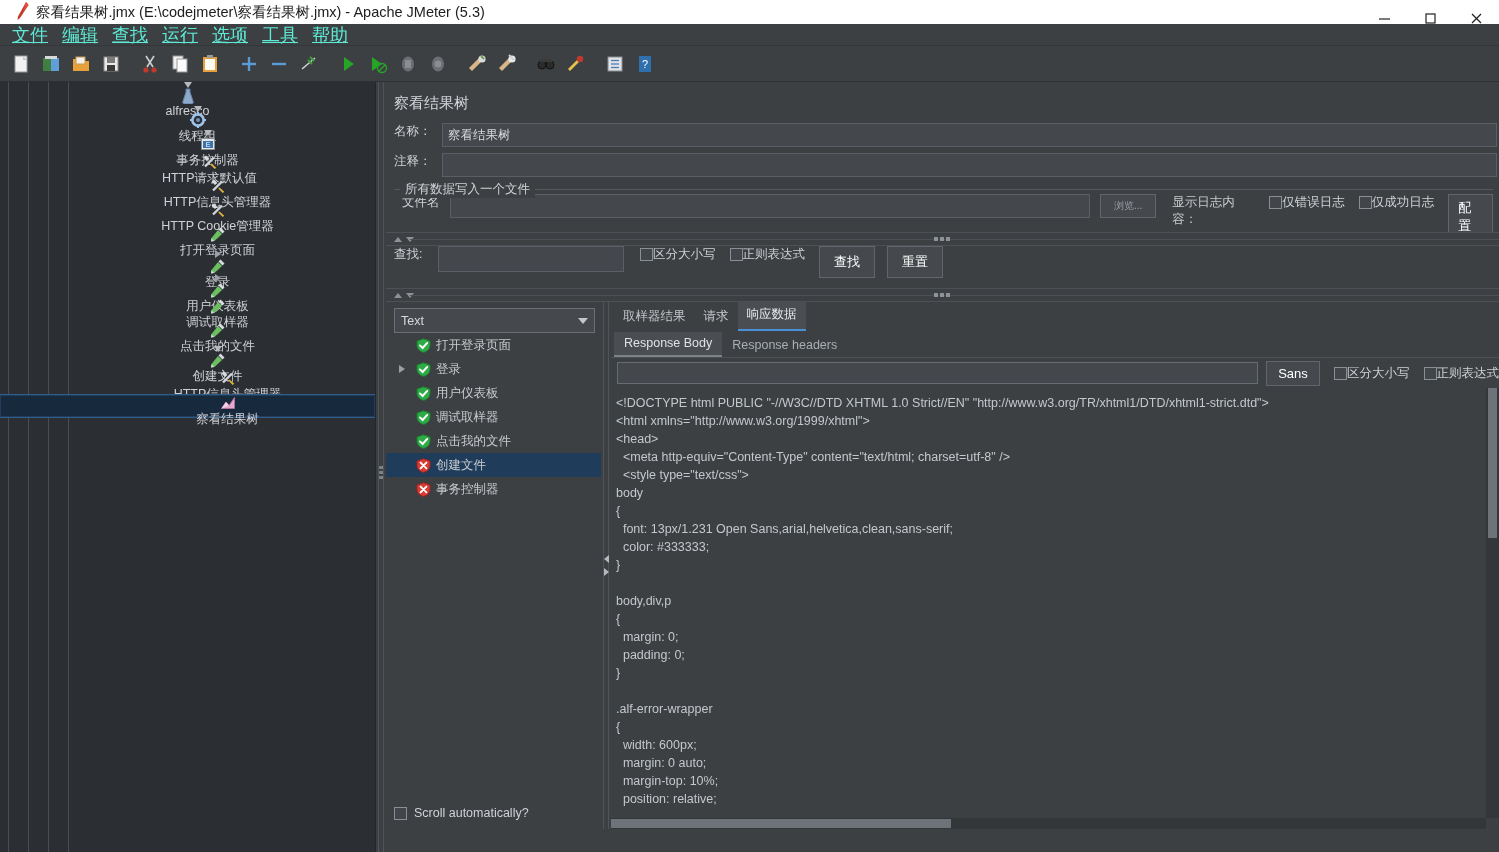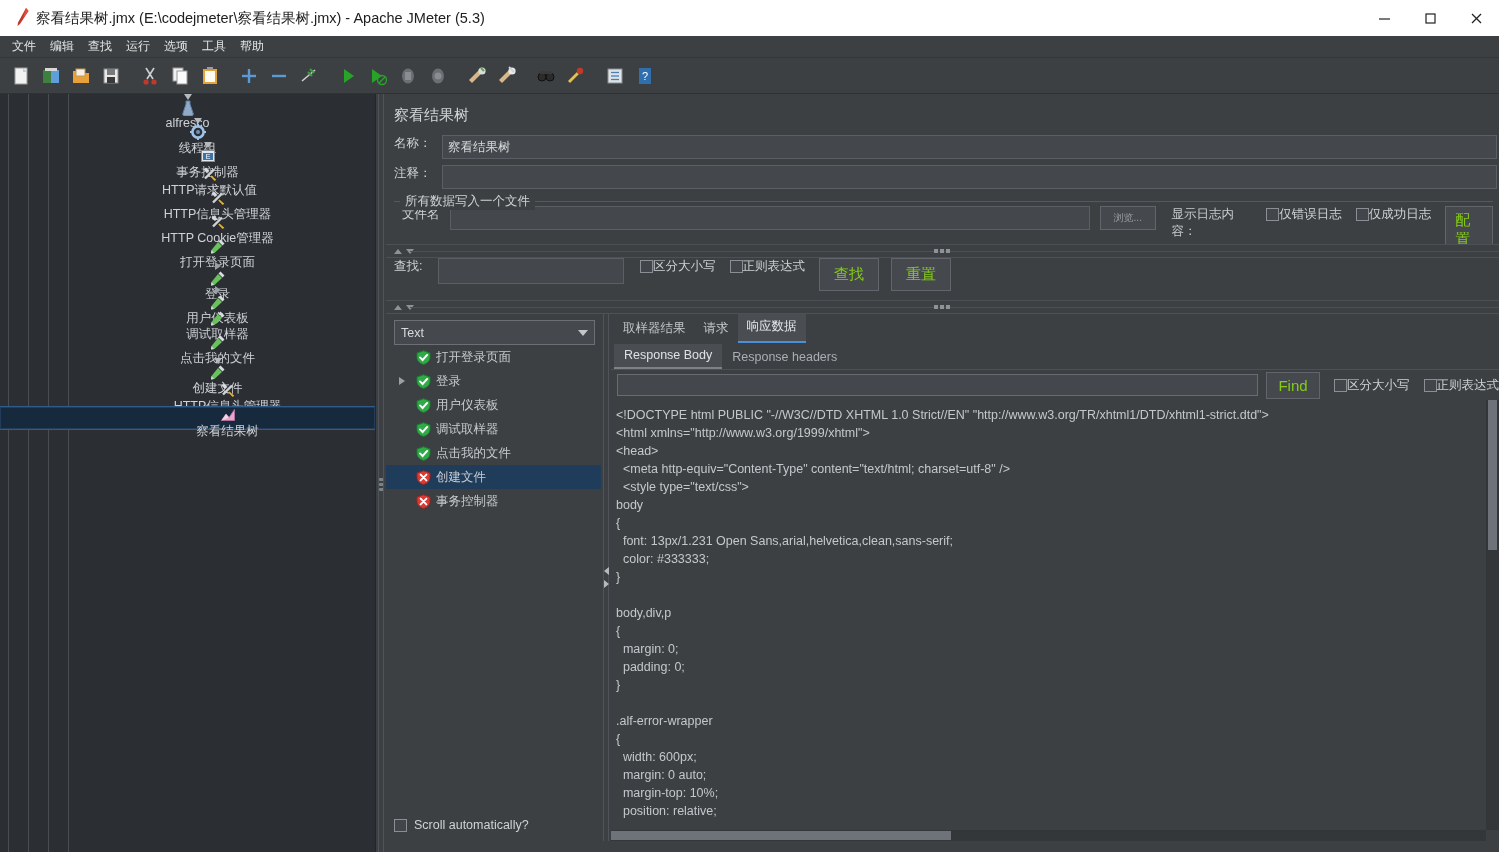--- a/index.html
+++ b/index.html
@@ -7,33 +7,33 @@
   body {
     width:1499px; height:852px; overflow:hidden;
     background:#3c4043;
     font-family:"Liberation Sans", sans-serif;
     font-size:12.5px;
     color:#c8cbcf;
     -webkit-font-smoothing:antialiased;
   }
   
   #titlebar{
-    height:36px; background:#ffffff; display:flex; align-items:center;
+    height:24px; background:#ffffff; display:flex; align-items:center;
     position:relative;
   }
   #title-icon{ width:26px; margin-left:10px; font-size:15px; color:#c0392b; text-align:center;}
   #title-text{ color:#202020; font-size:14.5px; white-space:nowrap; }
   #winbtns{ position:absolute; right:0; top:0; height:36px; display:flex; }
   .winbtn{ width:46px; height:36px; display:flex; align-items:center; justify-content:center;
     color:#202020; font-size:13px; }
   .winbtn svg{ display:block; }
   
   #menubar{ height:22px; background:#3c4043; display:flex; align-items:center; padding-left:5px;
     border-bottom:1px solid #343739; }
-  .menuitem{ padding:2px 7px; font-size:12px; color:#e5e5e5; }
+  .menuitem{ padding:2px 7px; font-size:18px; color:#5eead4;text-decoration:underline; }
   
   #toolbar{ height:36px; background:#3c4043; display:flex; align-items:center; padding-left:6px;
     border-bottom:1px solid #2f3234; }
   .tb{ width:30px; height:28px; display:flex; align-items:center; justify-content:center; }
   .tbsep{ width:9px; }
   
   #main{ height:780px; display:flex; background:#3c4043; }
   
   #treepane{ width:376px; background:#2b2e33; overflow:hidden; position:relative;
     border-right:1px solid #23262a;}
@@ -59,21 +59,21 @@
   #rightpane{ flex:1; background:#3c4043; position:relative; overflow:hidden; }
   #panel-title{ font-size:15px; color:#d3d6da; padding:12px 0 10px 8px; }
   .frow{ display:flex; align-items:flex-start; padding:0 0 0 8px; height:30px; }
   .flabel{ width:48px; font-size:12.5px; color:#cfd2d6; flex:none; }
   .finput{ height:24px; background:#44484c; border:1px solid #5a5f65; color:#d6d9dd;
            font-size:12.5px; display:flex; align-items:center; padding:0 5px; flex:1;
            margin-right:2px; font-family:"Liberation Sans", sans-serif; }
   .fieldset{ margin:6px 6px 0 8px; border-top:1px solid #55595f; position:relative; padding-top:4px;}
   .fieldset>.lg{ position:absolute; top:-9px; left:6px; background:#3c4043; padding:0 5px;
     font-size:12.5px; color:#cfd2d6; }
-  .btn{ background:#45494e; border:1px solid #62666c; color:#84cc16; font-size:15px;
+  .btn{ background:#45494e; border:1px solid #62666c; color:#ffffff; font-size:13px;
         padding:4px 9px; display:inline-flex; align-items:center; justify-content:center; }
   .btn.small{ font-size:10px; padding:4px 12px; color:#9a9ea3; }
   .cbox{ width:13px;height:13px;border:1px solid #8a8f95; background:#42464b; flex:none; }
   .cbwrap{ display:flex; align-items:center; gap:0; margin-left:14px; font-size:12.5px; color:#cfd2d6;
            white-space:nowrap;}
   
   .collbar{ height:14px; background:#3c4043; display:flex; align-items:center;
             border-top:1px solid #4d5156; border-bottom:1px solid #4d5156; position:relative;}
   .collbar .arrows{ display:flex; gap:4px; margin-left:8px; align-items:center;}
   .ar-up{ width:0;height:0;border-left:4px solid transparent;border-right:4px solid transparent;border-bottom:5px solid #8d9297;}
@@ -654,21 +654,21 @@
             <div class="tab">取样器结果</div>
             <div class="tab">请求</div>
             <div class="tab active">响应数据</div>
           </div>
         <div id="subtabs">
             <div class="stab active">Response Body</div>
             <div class="stab">Response headers</div>
           </div>
         <div id="findrow">
           <div id="findinput"></div>
-          <div class="btn" style="width:54px;">Find</div>
+          <div class="btn" style="width:54px;">Sans</div>
           <div class="cbwrap">
             <div class="cbox"></div>
             <span>区分大小写</span>
           </div>
           <div class="cbwrap">
             <div class="cbox"></div>
             <span>正则表达式</span>
           </div>
         </div>
         <div id="respbody">

